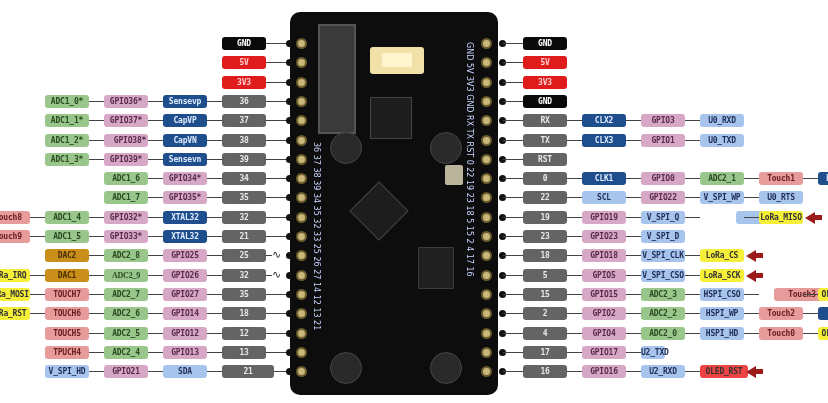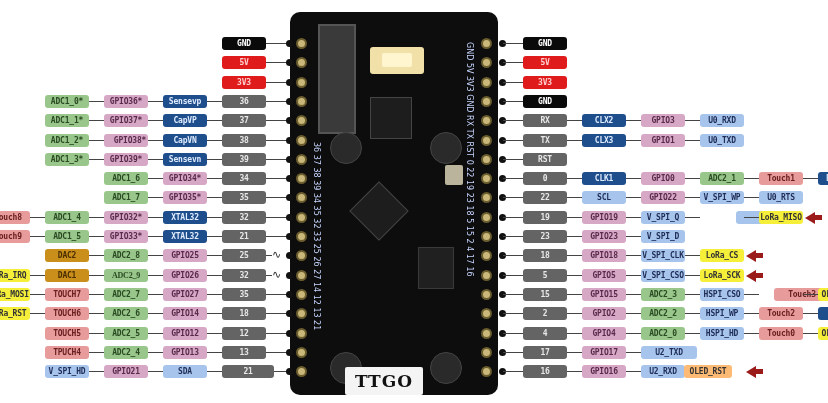--- a/index.html
+++ b/index.html
@@ -38,21 +38,20 @@
     <div class="chip" style="left:80px;top:85px;"></div>
     <div class="chip" style="left:68px;top:178px;transform:rotate(45deg);"></div>
     <div class="chip2" style="left:128px;top:235px;"></div>
     <div class="crystal"></div>
     <div class="screw" style="left:40px;top:120px;"></div>
     <div class="screw" style="left:140px;top:120px;"></div>
     <div class="screw" style="left:40px;top:340px;"></div>
     <div class="screw" style="left:140px;top:340px;"></div>
     <div class="silk" style="left:22px;top:130px;height:220px;">36 37 38 39 34 35 32 33 25 26 27 14 12 13 21</div>
     <div class="silk" style="left:175px;top:30px;height:320px;">GND 5V 3V3 GND RX TX RST 0 22 19 23 18 5 15 2 4 17 16</div>
-    <div class="logo-plate">TTGO</div>
     <div id="pins-left">
         <div class="pin" style="left: 6px; top: 26px;"></div>
         <div class="pin" style="left: 6px; top: 45.3px;"></div>
         <div class="pin" style="left: 6px; top: 64.6px;"></div>
         <div class="pin" style="left: 6px; top: 83.9px;"></div>
         <div class="pin" style="left: 6px; top: 103.2px;"></div>
         <div class="pin" style="left: 6px; top: 122.5px;"></div>
         <div class="pin" style="left: 6px; top: 141.8px;"></div>
         <div class="pin" style="left: 6px; top: 161.1px;"></div>
         <div class="pin" style="left: 6px; top: 180.4px;"></div>
@@ -449,29 +448,29 @@
         <div class="line" style="left: 803px; width: 15px;"></div>
         <div class="box" style="left: 818px; width: 44px; background: rgb(245, 239, 58); color: rgb(51, 51, 51);">OLED_SDA</div>
       </div>
       <div class="row" style="top: 345.8px;">
         <div class="dot" style="left: 499px;"></div>
         <div class="line" style="left: 503px; width: 20px;"></div>
         <div class="box" style="left: 523px; width: 44px; background: rgb(100, 100, 100); color: rgb(232, 232, 232);">17</div>
         <div class="line" style="left: 567px; width: 15px;"></div>
         <div class="box" style="left: 582px; width: 44px; background: rgb(214, 168, 198); color: rgb(90, 42, 74);">GPIO17</div>
         <div class="line" style="left: 626px; width: 15px;"></div>
-        <div class="box" style="left: 641px; width: 56px; background: rgb(167, 196, 236); color: rgb(31, 45, 85);">U2_TXD</div>
+        <div class="box" style="left: 641px; width: 24px; background: rgb(167, 196, 236); color: rgb(31, 45, 85);">U2_TXD</div>
       </div>
       <div class="row" style="top: 365.1px;">
         <div class="dot" style="left: 499px;"></div>
         <div class="line" style="left: 503px; width: 20px;"></div>
         <div class="box" style="left: 523px; width: 44px; background: rgb(100, 100, 100); color: rgb(232, 232, 232);">16</div>
         <div class="line" style="left: 567px; width: 15px;"></div>
         <div class="box" style="left: 582px; width: 44px; background: rgb(214, 168, 198); color: rgb(90, 42, 74);">GPIO16</div>
         <div class="line" style="left: 626px; width: 15px;"></div>
         <div class="box" style="left: 641px; width: 44px; background: rgb(167, 196, 236); color: rgb(31, 45, 85);">U2_RXD</div>
         <div class="line" style="left: 685px; width: 15px;"></div>
-        <div class="box" style="left: 684px; width: 48px; background: #fdba74; color: rgb(51, 51, 51);">OLED_RST</div>
+        <div class="box" style="left: 700px; width: 48px; background: #ef4444; color: rgb(51, 51, 51);">OLED_RST</div>
         <div class="arrow arrow-l" style="left: 746px;"></div>
         <div class="arrow-shaft" style="left: 755px; width: 8px;"></div>
       </div>
     </div>
 </div>
 
 </body></html>

